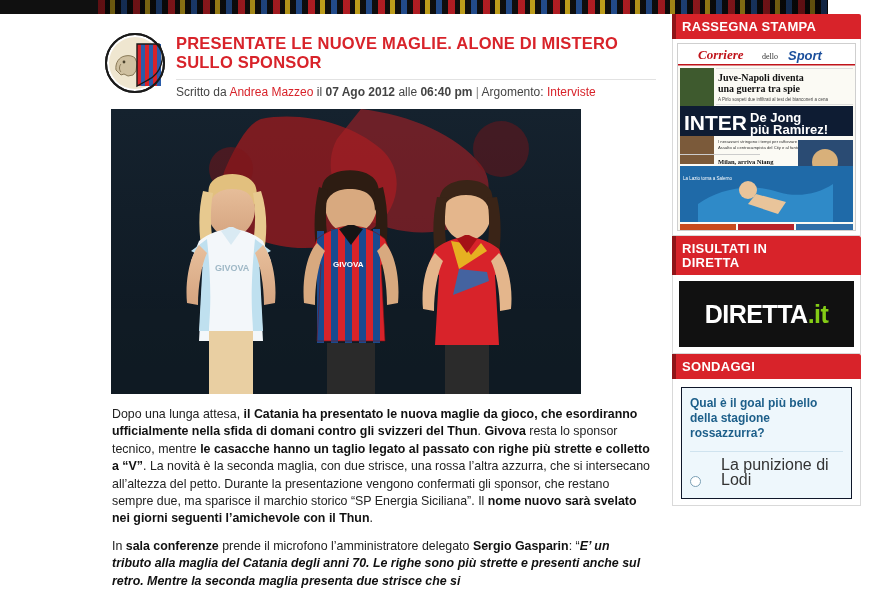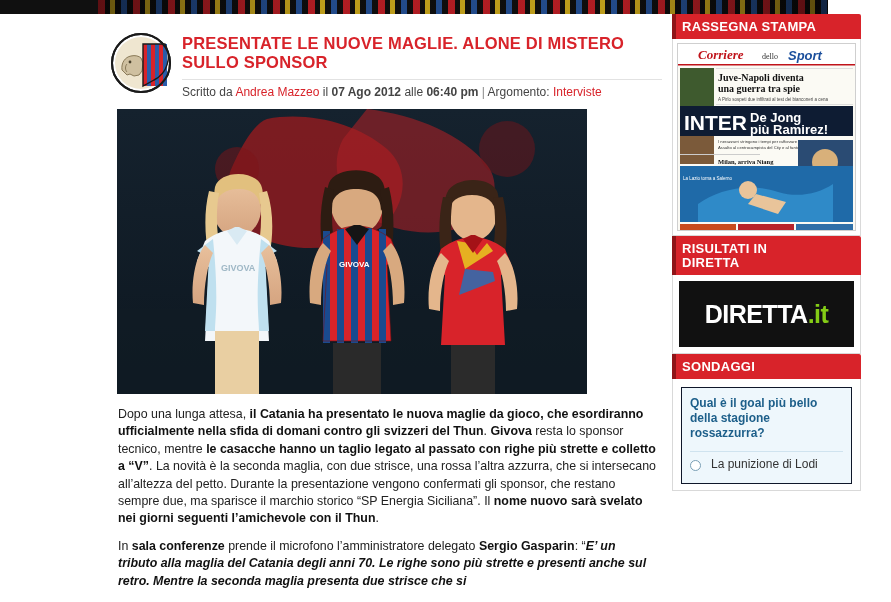--- a/index.html
+++ b/index.html
@@ -49,21 +49,21 @@
         #101010 29px, #101010 35px);
     opacity: 0.95;
   }
   .banner-fade {
     position: absolute; left: 0; top: 0; width: 730px; height: 14px;
     background: linear-gradient(90deg, rgba(0,0,0,0.55), rgba(0,0,0,0.15) 30%, rgba(0,0,0,0.15) 70%, rgba(0,0,0,0.6));
   }
 
   
   .article {
-    position: absolute; left: 104px; top: 14px; width: 566px; height: 504px;
+    position: absolute; left: 98px; top: 14px; width: 566px; height: 504px;
     background: #ffffff;
     padding: 6px 0 0 0;
   }
   .article-head {
     display: flex; align-items: flex-start; padding: 6px 8px 0 4px;
   }
   .crest {
     width: 62px; height: 62px; flex: 0 0 62px;
     margin-top: 6px; margin-left: 2px;
     position: relative;
@@ -170,22 +170,22 @@
   .poll-inner {
     border: 1px solid #0f172a;
     background: #eef7fc;
     padding: 8px;
   }
   .poll-q {
     color: #1d5f8a; font-weight: bold; font-size: 12px; line-height: 15px;
     margin: 0 0 10px 0;
   }
   .poll-opt {
-    display: flex; align-items: center; gap: 10px;
-    font-size: 12px; color: #333; line-height: 15px;
+    display: flex; align-items: flex-end; gap: 20px;
+    font-size: 16px; color: #333; line-height: 15px;
     padding: 3px 0;
   }
   .radio {
     width: 11px; height: 11px; border: 1px solid #7a9fb5;
     border-radius: 50%; background: #fff; flex: 0 0 11px; margin-top: 2px;
   }
   .poll-divider { border-top: 1px solid #cfe3ef; margin: 2px 0; }
 </style>
 </head>
 <body>

